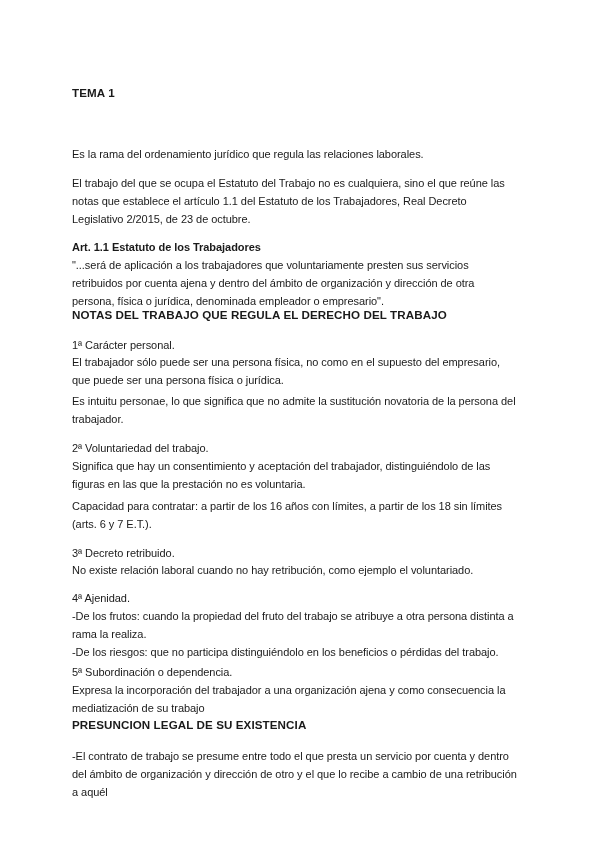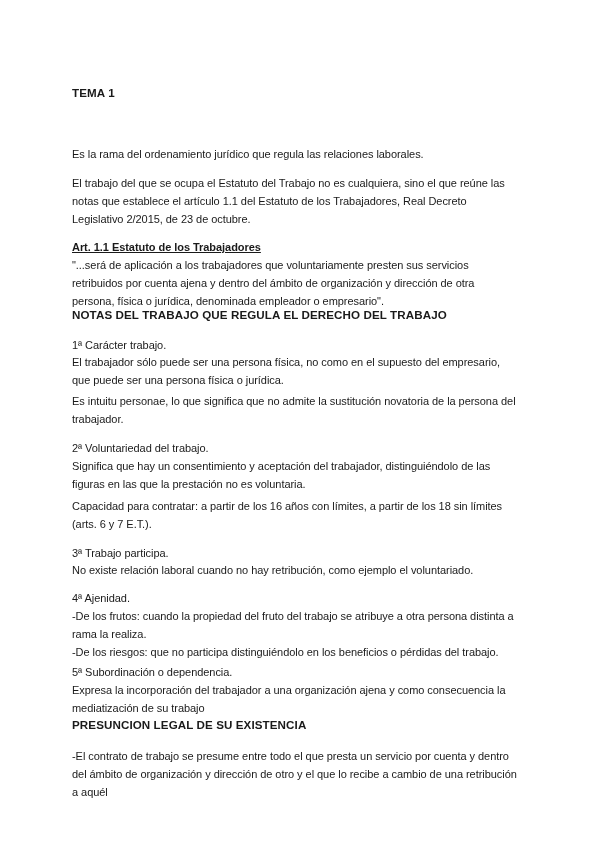--- a/index.html
+++ b/index.html
@@ -3,21 +3,21 @@
 <meta charset="utf-8">
 <style>
   html, body { margin: 0; padding: 0; background: #ffffff; }
   body { width: 600px; height: 848px; position: relative; overflow: hidden; }
   .page { position: absolute; left: 0; top: 16px; width: 508px; height: 848px; background: #fff; padding-left: 17px; }
   .ln {
     position: absolute; left: 72px; white-space: nowrap;
     font-family: "Liberation Sans", sans-serif; font-size: 11px; color: #1a1a1a;
     line-height: 14px; letter-spacing: -0.05px;
   }
-  .b { font-weight: bold; text-decoration: underline; }
+  .b { font-weight: bold; }
   .h { font-weight: bold; font-size: 11.6px; letter-spacing: 0.1px; }
 </style>
 </head>
 <body>
 
 <div class="page">
   <div class="ln h" style="top:70px">TEMA 1</div>
 
 
   <div class="ln" style="top:131px">Es la rama del ordenamiento jurídico que regula las relaciones laborales.</div>
@@ -31,37 +31,37 @@
   <div class="ln b" style="top:224px">Art. 1.1 Estatuto de los Trabajadores</div>
   <div>
     <div class="ln" style="top:242px">"...será de aplicación a los trabajadores que voluntariamente presten sus servicios</div>
     <div class="ln" style="top:260px">retribuidos por cuenta ajena y dentro del ámbito de organización y dirección de otra</div>
     <div class="ln" style="top:278px">persona, física o jurídica, denominada empleador o empresario".</div>
   </div>
 
   <div class="ln h" style="top:292px">NOTAS DEL TRABAJO QUE REGULA EL DERECHO DEL TRABAJO</div>
 
   <div>
-    <div class="ln" style="top:322px">1ª Carácter trabajo.</div>
+    <div class="ln" style="top:322px">1ª Carácter personal.</div>
     <div class="ln" style="top:339px">El trabajador sólo puede ser una persona física, no como en el supuesto del empresario,</div>
     <div class="ln" style="top:357px">que puede ser una persona física o jurídica.</div>
     <div class="ln" style="top:378px">Es intuitu personae, lo que significa que no admite la sustitución novatoria de la persona del</div>
     <div class="ln" style="top:396px">trabajador.</div>
   </div>
 
   <div>
     <div class="ln" style="top:425px">2ª Voluntariedad del trabajo.</div>
     <div class="ln" style="top:443px">Significa que hay un consentimiento y aceptación del trabajador, distinguiéndolo de las</div>
     <div class="ln" style="top:461px">figuras en las que la prestación no es voluntaria.</div>
     <div class="ln" style="top:483px">Capacidad para contratar: a partir de los 16 años con límites, a partir de los 18 sin límites</div>
     <div class="ln" style="top:501px">(arts. 6 y 7 E.T.).</div>
   </div>
 
   <div>
-    <div class="ln" style="top:530px">3ª Trabajo participa.</div>
+    <div class="ln" style="top:530px">3ª Decreto retribuido.</div>
     <div class="ln" style="top:547px">No existe relación laboral cuando no hay retribución, como ejemplo el voluntariado.</div>
   </div>
 
   <div>
     <div class="ln" style="top:575px">4ª Ajenidad.</div>
     <div class="ln" style="top:593px">-De los frutos: cuando la propiedad del fruto del trabajo se atribuye a otra persona distinta a</div>
     <div class="ln" style="top:611px">rama la realiza.</div>
     <div class="ln" style="top:629px">-De los riesgos: que no participa distinguiéndolo en los beneficios o pérdidas del trabajo.</div>
   </div>
 

